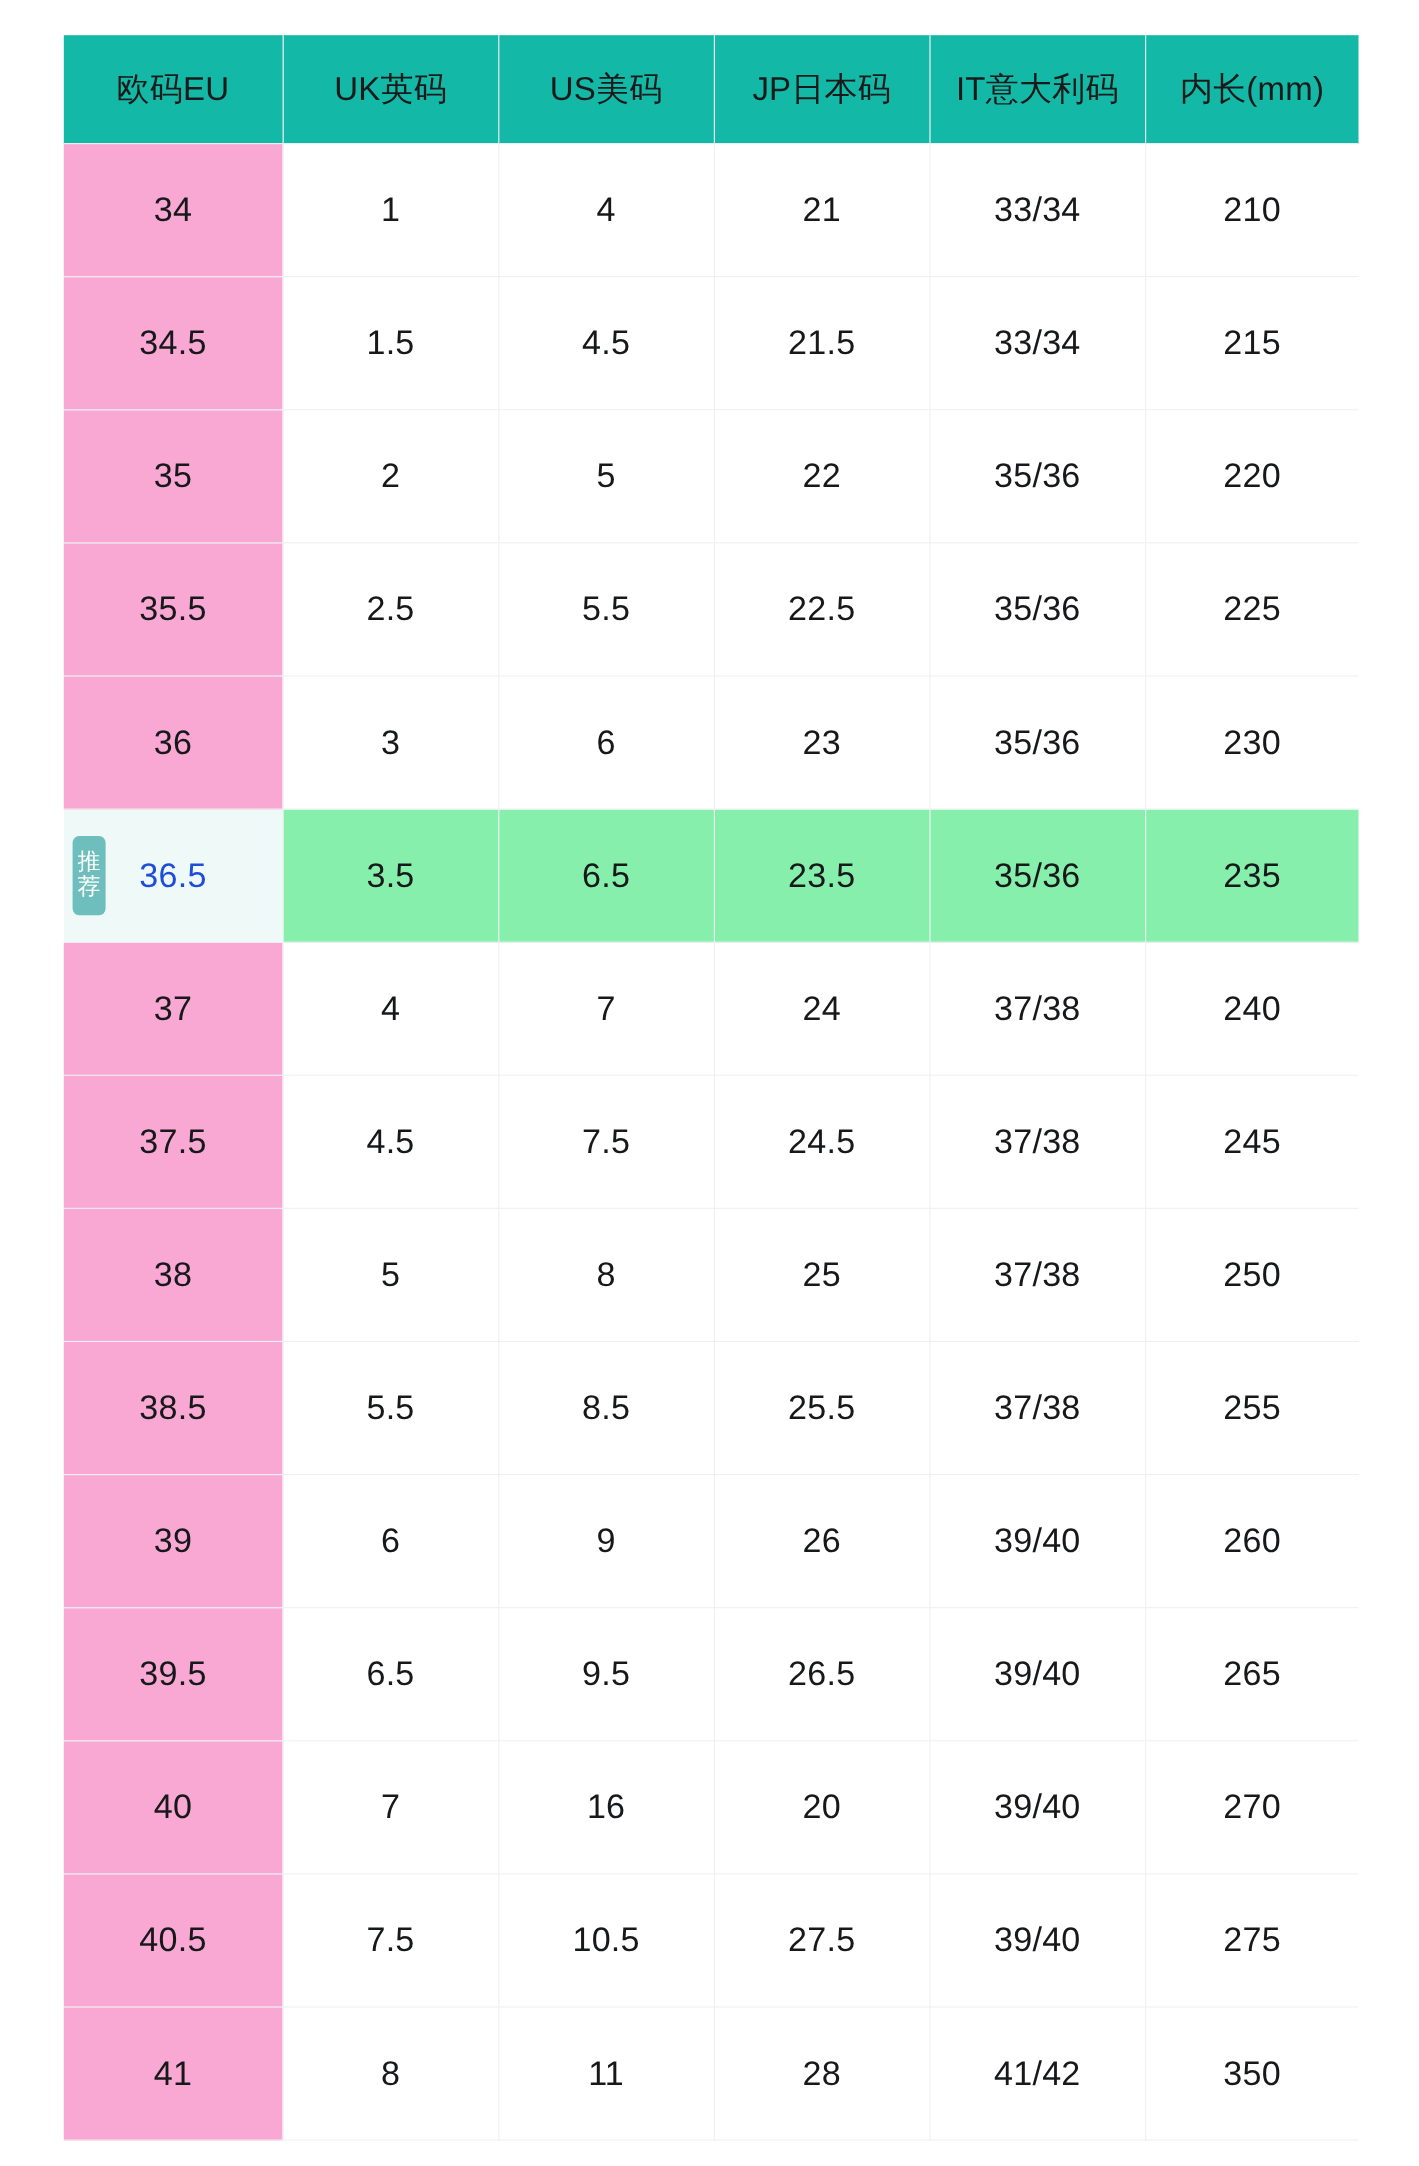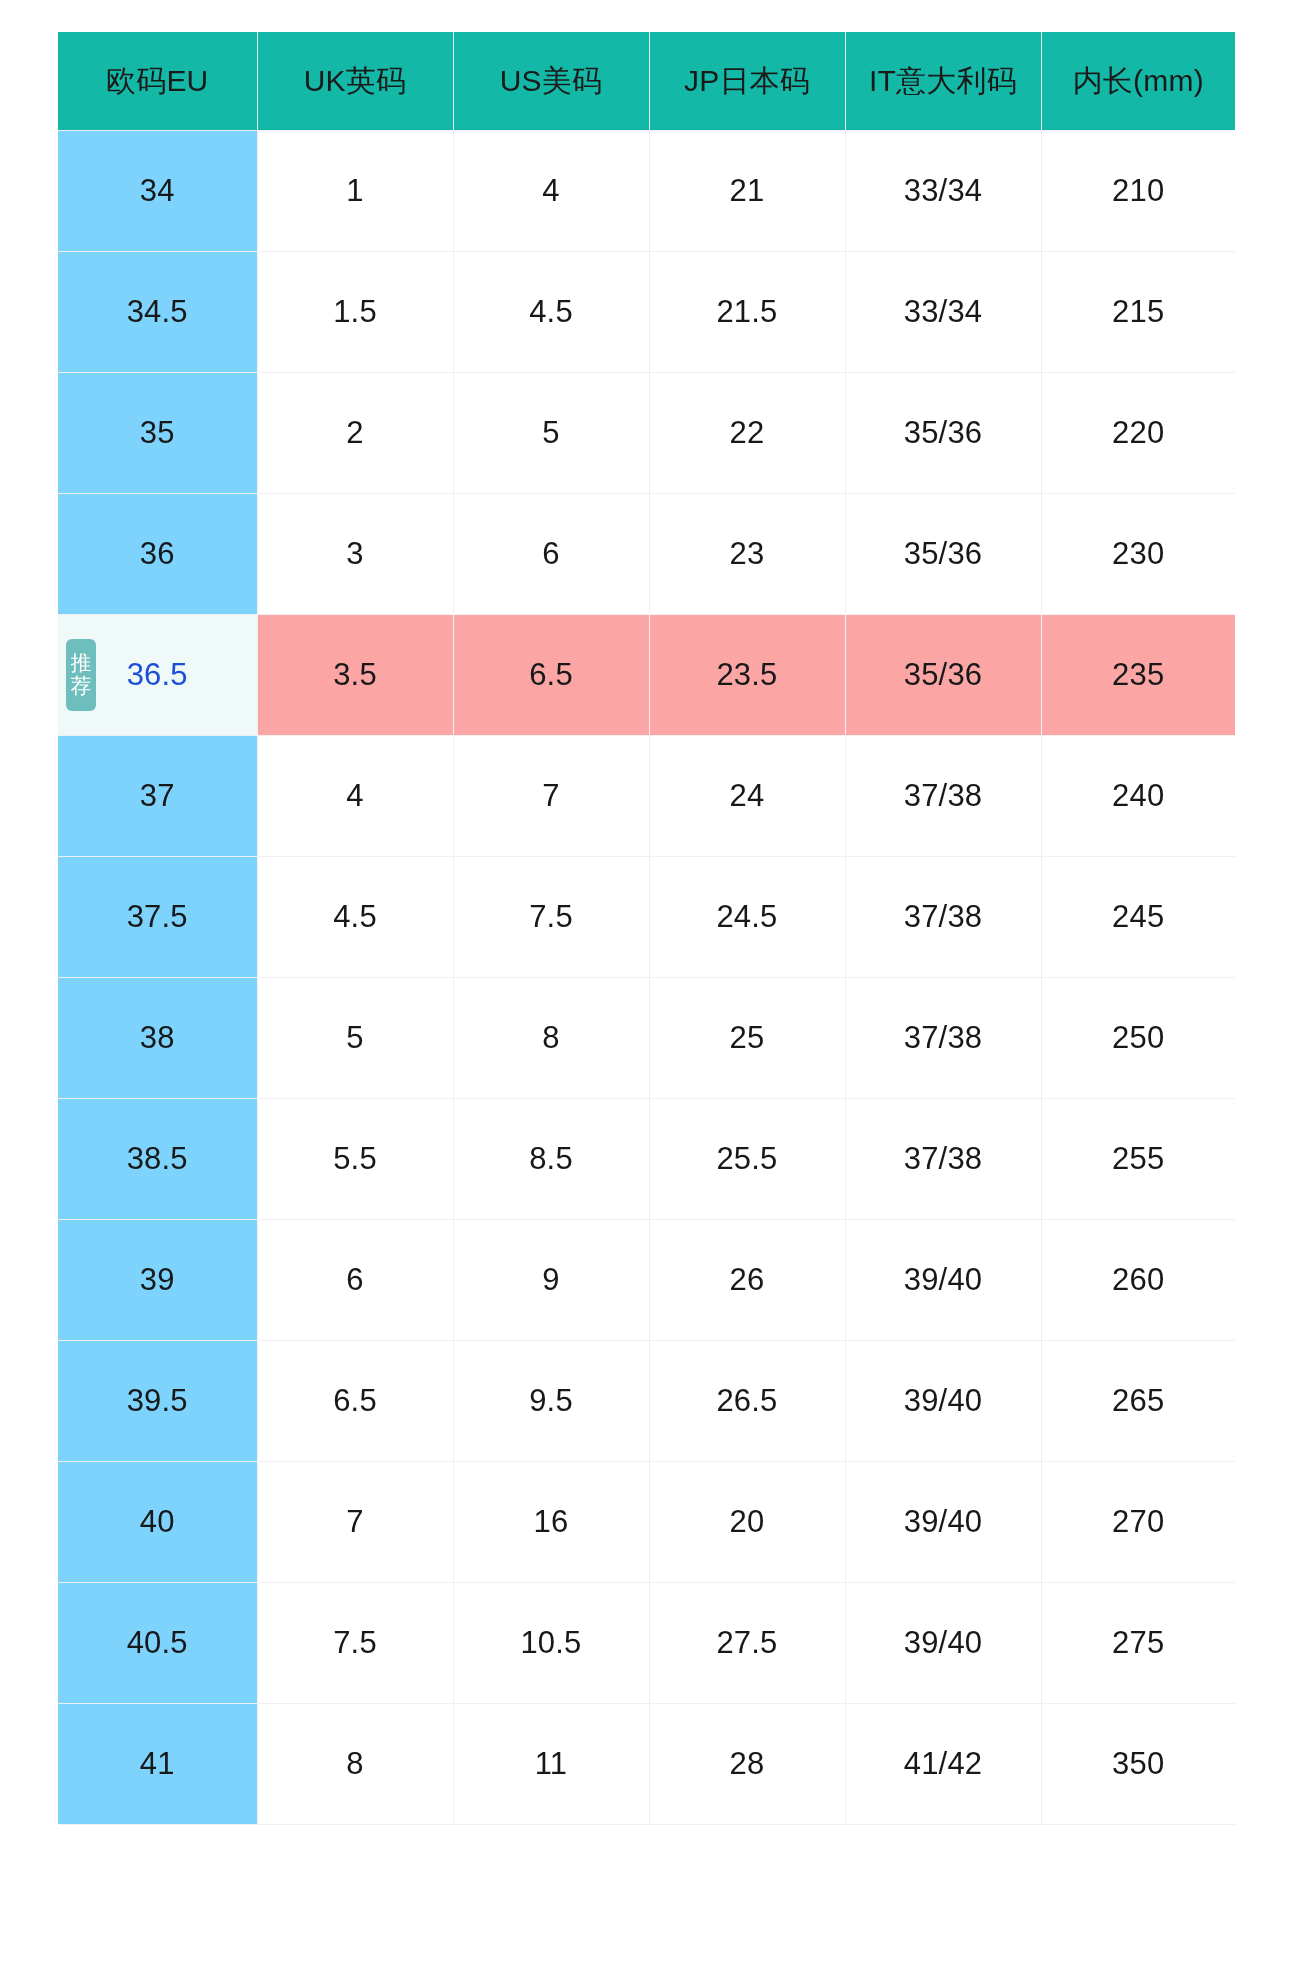--- a/index.html
+++ b/index.html
@@ -69,26 +69,26 @@
     vertical-align: middle;
     border-right: 1px solid #eef0f2;
     border-bottom: 1px solid #eef0f2;
     padding: 0;
     letter-spacing: 0.2px;
   }
   tbody td:last-child { border-right: none; margin-left: 42px; }
 
   
   tbody td.first-col {
-    background: #7dd3fc;
+    background: #f9a8d4;
   }
 
   
   tbody tr.recommended td {
-    background: #fca5a5;
+    background: #86efac;
   }
   tbody tr.recommended td.first-col {
     background: #eff9f7;
     position: relative;
   }
   tbody tr.recommended td.first-col .eu-value {
     color: #1d4ed8;
   }
 
   .rec-badge {
@@ -199,20 +199,40 @@
             </td>
             <td>
               <span class="cell-inner">35/36</span>
             </td>
             <td>
               <span class="cell-inner">220</span>
             </td>
           </tr>
           <tr>
             <td class="first-col">
+              <span class="cell-inner">35.5</span>
+            </td>
+            <td>
+              <span class="cell-inner">2.5</span>
+            </td>
+            <td>
+              <span class="cell-inner">5.5</span>
+            </td>
+            <td>
+              <span class="cell-inner">22.5</span>
+            </td>
+            <td>
+              <span class="cell-inner">35/36</span>
+            </td>
+            <td>
+              <span class="cell-inner">225</span>
+            </td>
+          </tr>
+          <tr>
+            <td class="first-col">
               <span class="cell-inner">36</span>
             </td>
             <td>
               <span class="cell-inner">3</span>
             </td>
             <td>
               <span class="cell-inner">6</span>
             </td>
             <td>
               <span class="cell-inner">23</span>

